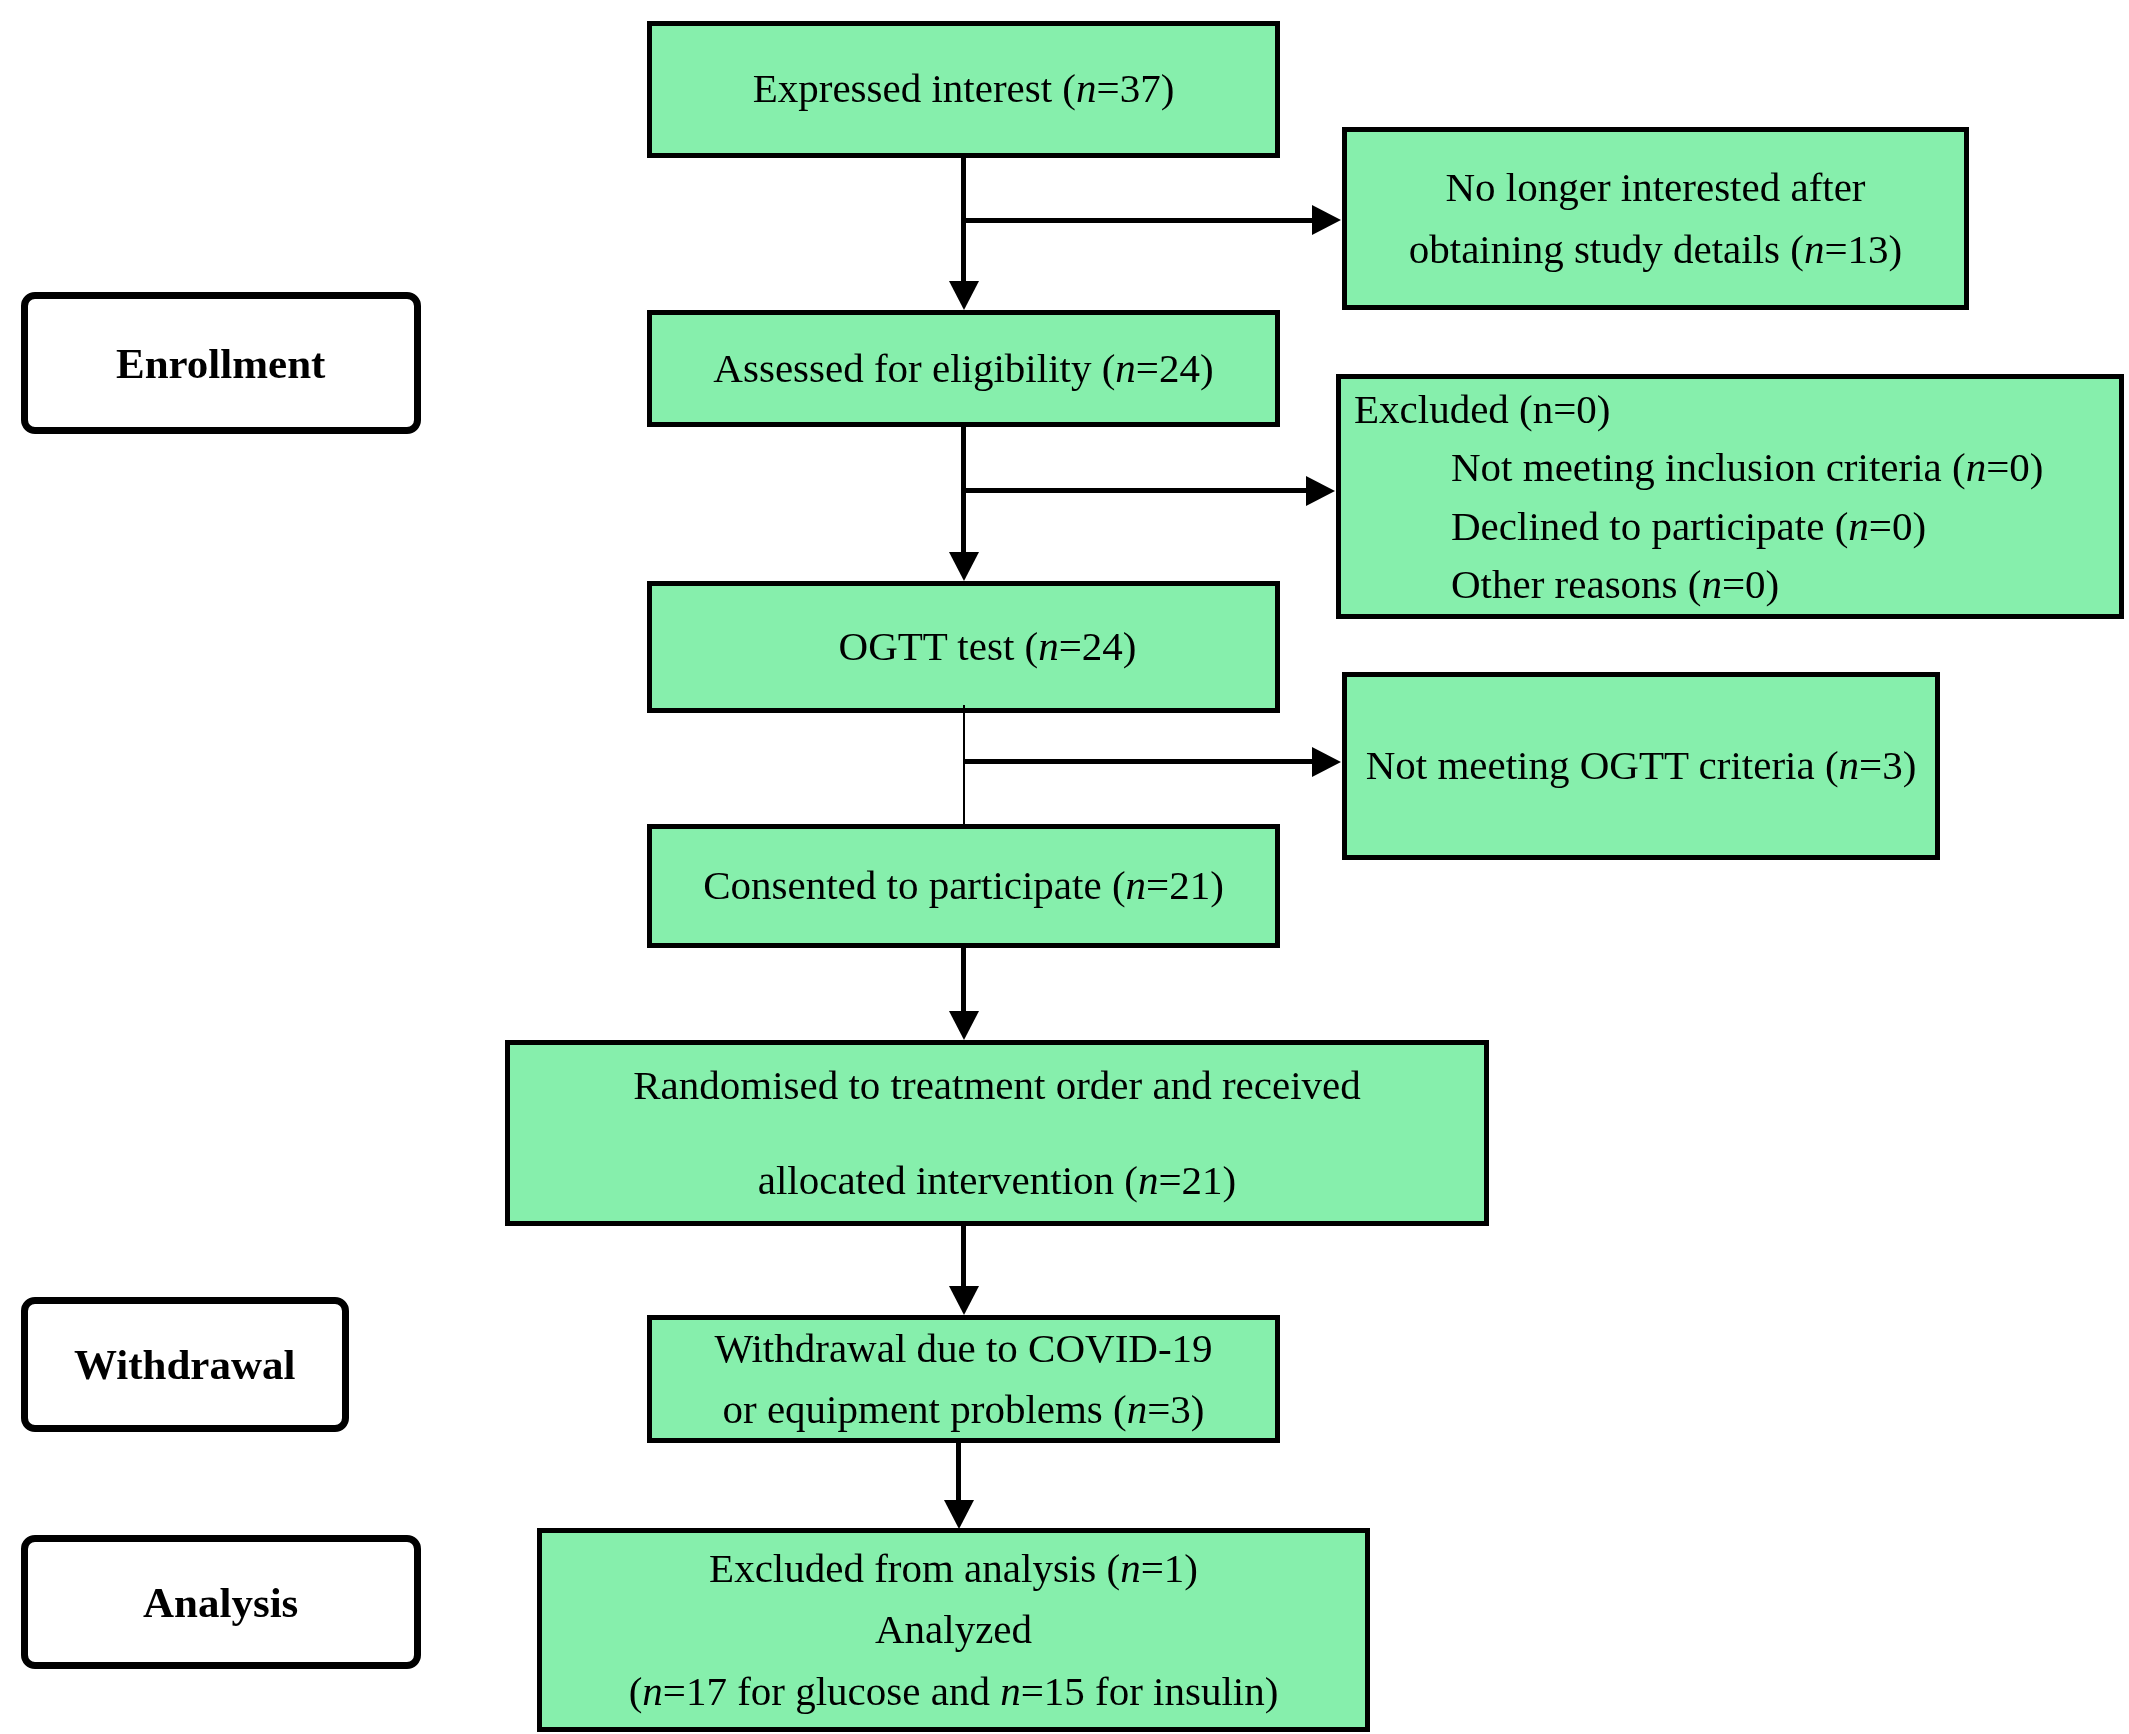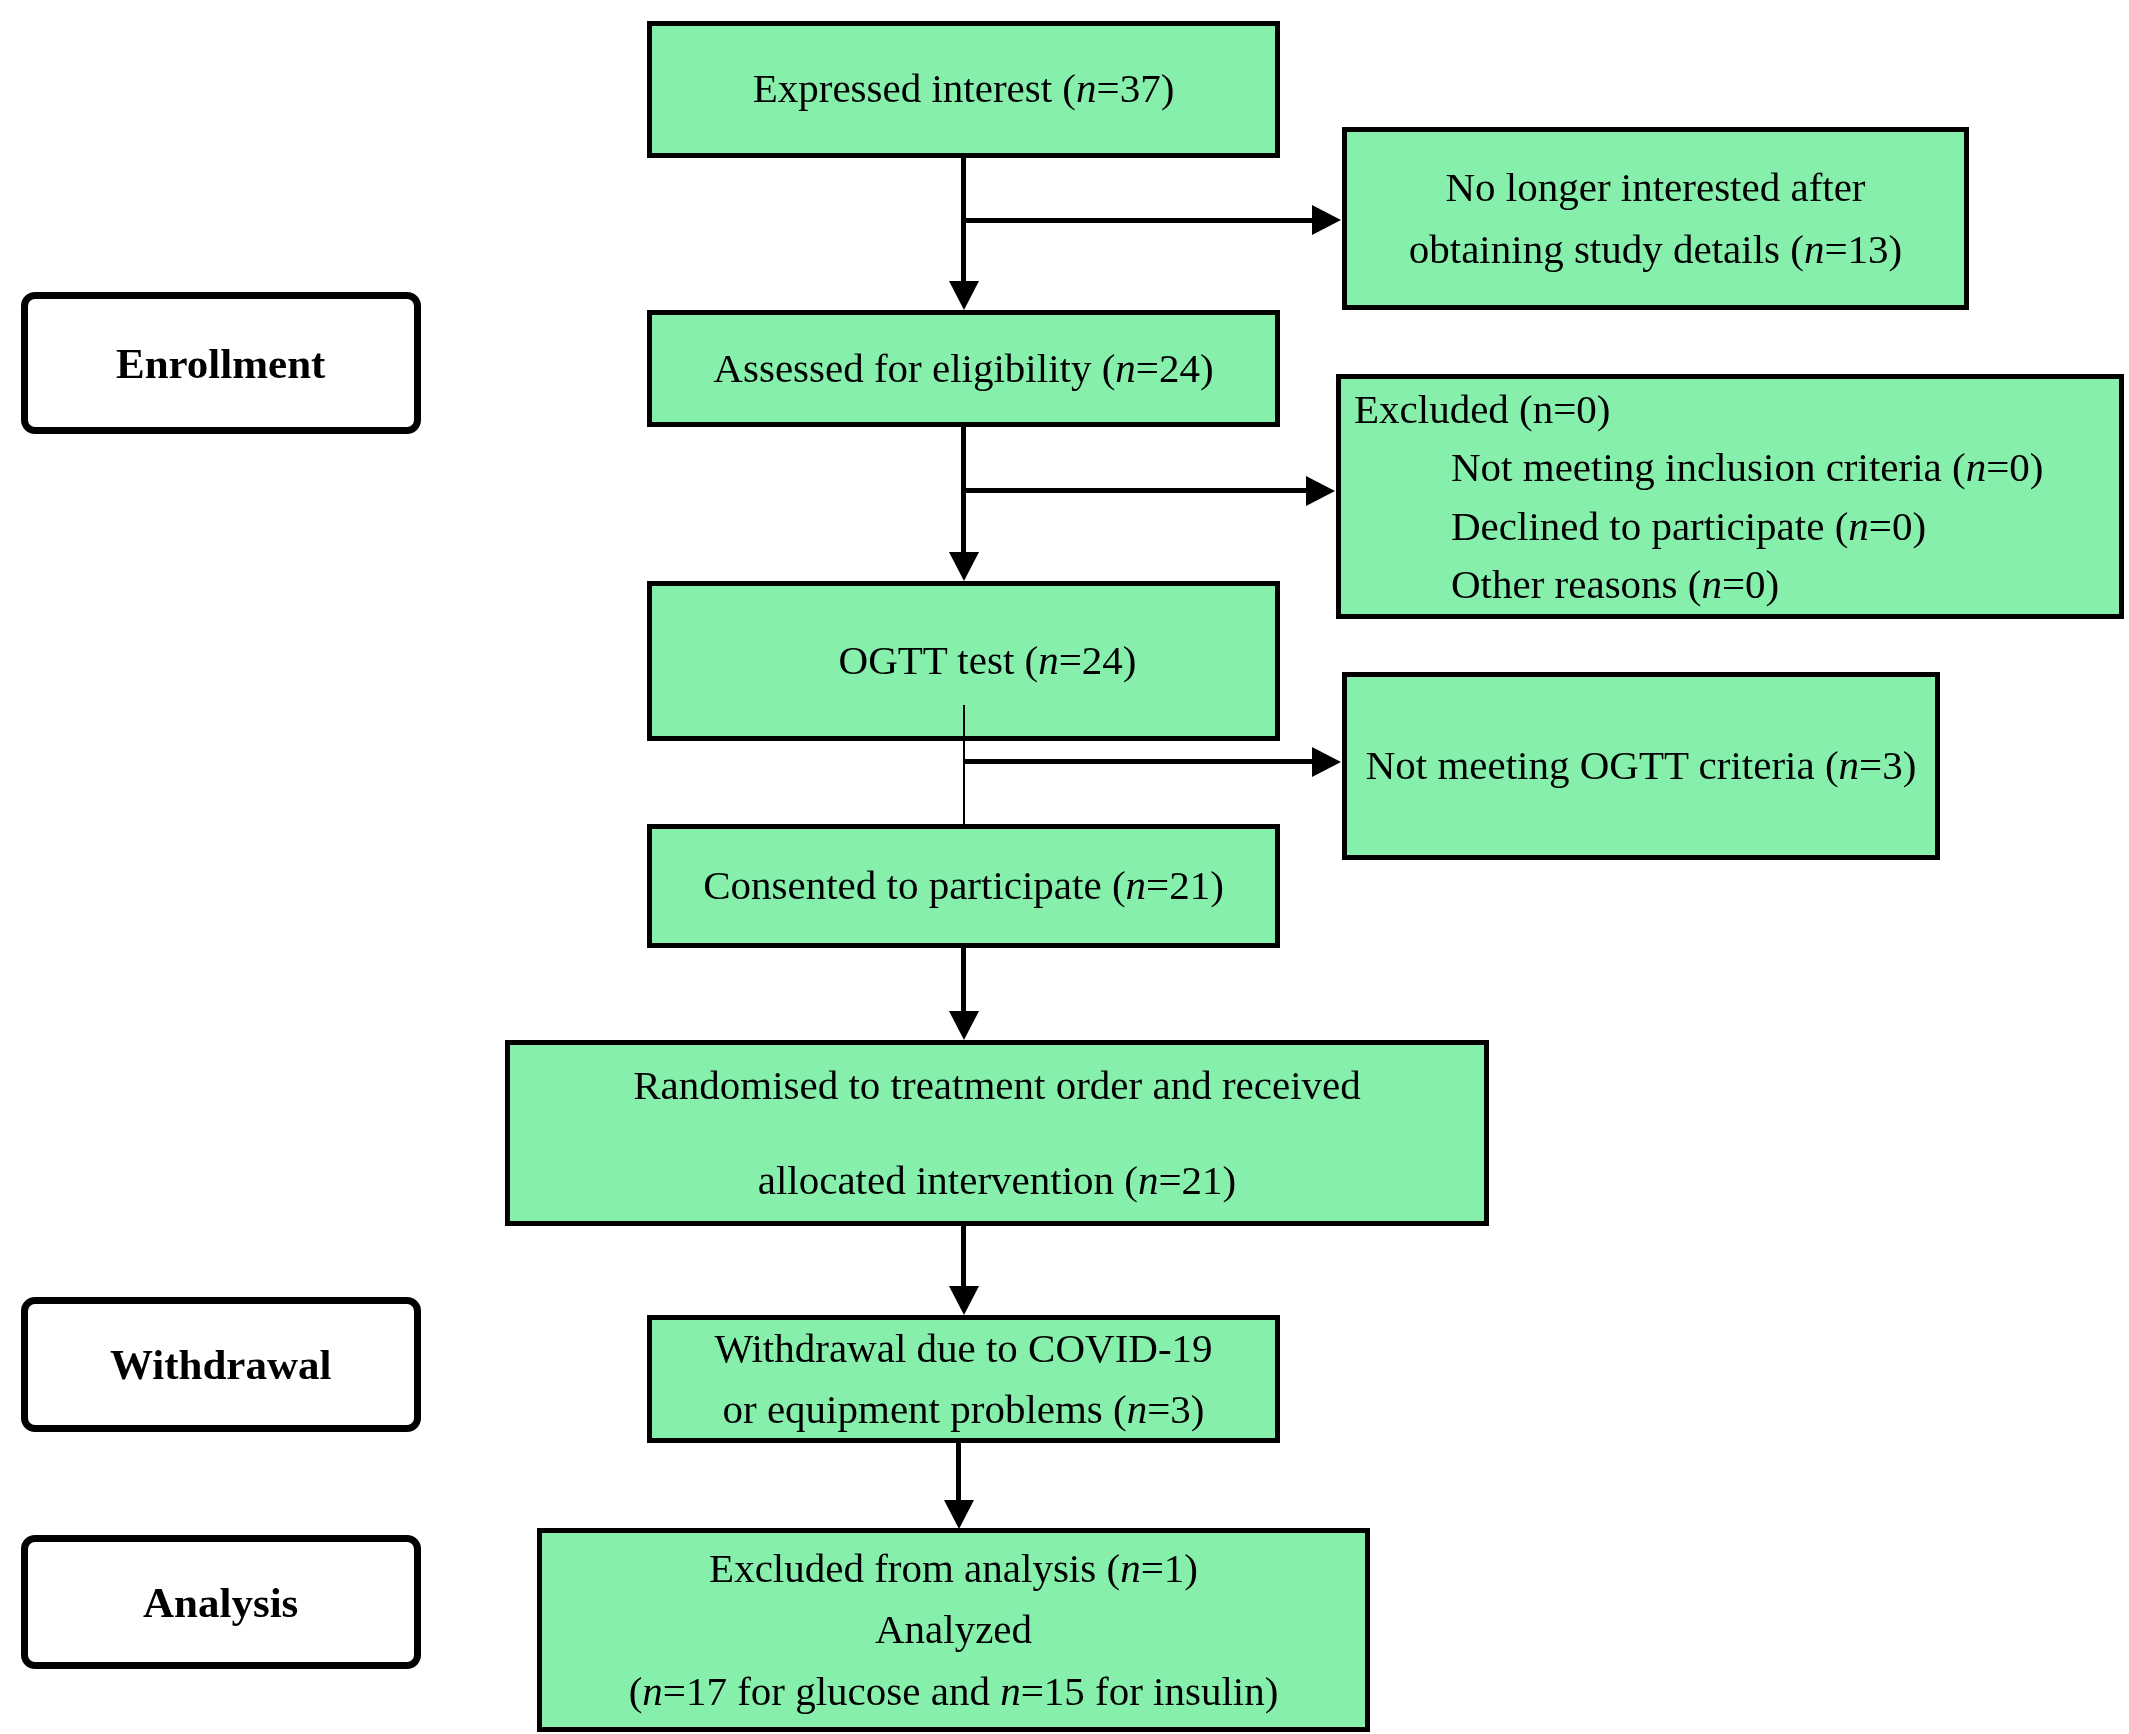--- a/index.html
+++ b/index.html
@@ -58,32 +58,32 @@
     border-bottom:15px solid transparent;
     border-left:29px solid #000;
   }
 </style>
 </head>
 <body>
 
 <div class="canvas">
 
   <div class="stage" style="left:20.7px;top:292px;width:400px;height:142px;">Enrollment</div>
-  <div class="stage" style="left:20.7px;top:1297px;width:400px;height:135px;">Withdrawal</div>
+  <div class="stage" style="left:20.7px;top:1297px;width:328px;height:135px;">Withdrawal</div>
   <div class="stage" style="left:20.7px;top:1535px;width:400px;height:134px;">Analysis</div>
 
   <div class="box" style="left:647px;top:20.7px;width:633px;height:137px;">
       <div class="line"><span>Expressed interest (</span><span class="ital">n</span><span>=37)</span></div>
     </div>
 
   <div class="box" style="left:647px;top:310px;width:633px;height:117px;">
       <div class="line"><span>Assessed for eligibility (</span><span class="ital">n</span><span>=24)</span></div>
     </div>
 
-  <div class="box" style="left:647px;top:581px;width:633px;height:160px;padding-left:48px;">
+  <div class="box" style="left:647px;top:581px;width:633px;height:132px;padding-left:48px;">
       <div class="line"><span>OGTT test (</span><span class="ital">n</span><span>=24)</span></div>
     </div>
 
   <div class="box" style="left:647px;top:824px;width:633px;height:124px;">
       <div class="line"><span>Consented to participate (</span><span class="ital">n</span><span>=21)</span></div>
     </div>
 
   <div class="box" style="left:505px;top:1040px;width:984px;height:186px;gap:34px;">
       <div class="line"><span>Randomised to treatment order and received</span></div>
       <div class="line"><span>allocated intervention (</span><span class="ital">n</span><span>=21)</span></div>

